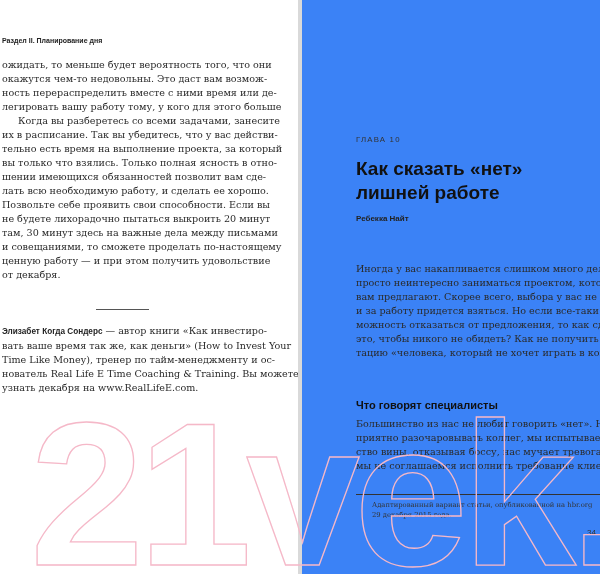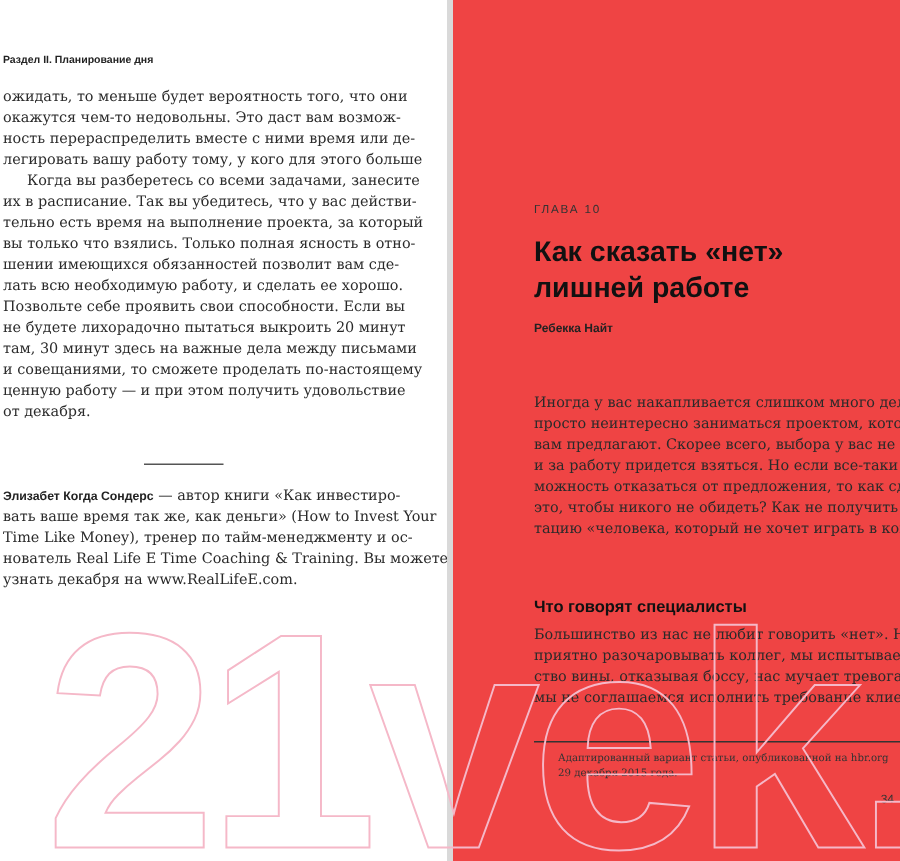--- a/index.html
+++ b/index.html
@@ -28,21 +28,21 @@
     .gutter {
       position: absolute;
       left: 298px; top: 0;
       width: 4px; height: 574px;
       background: #d9d9d9;
     }
     .page-right {
       position: absolute;
       left: 302px; top: 0;
       width: 298px; height: 574px;
-      background: #ef4444;
+      background: #3b82f6;
     }
 
     .running-head {
       position: absolute;
       left: 2px; top: 37px;
       font-family: "Liberation Sans", sans-serif;
       font-weight: bold;
       font-size: 7px;
       color: #222;
       letter-spacing: 0;

